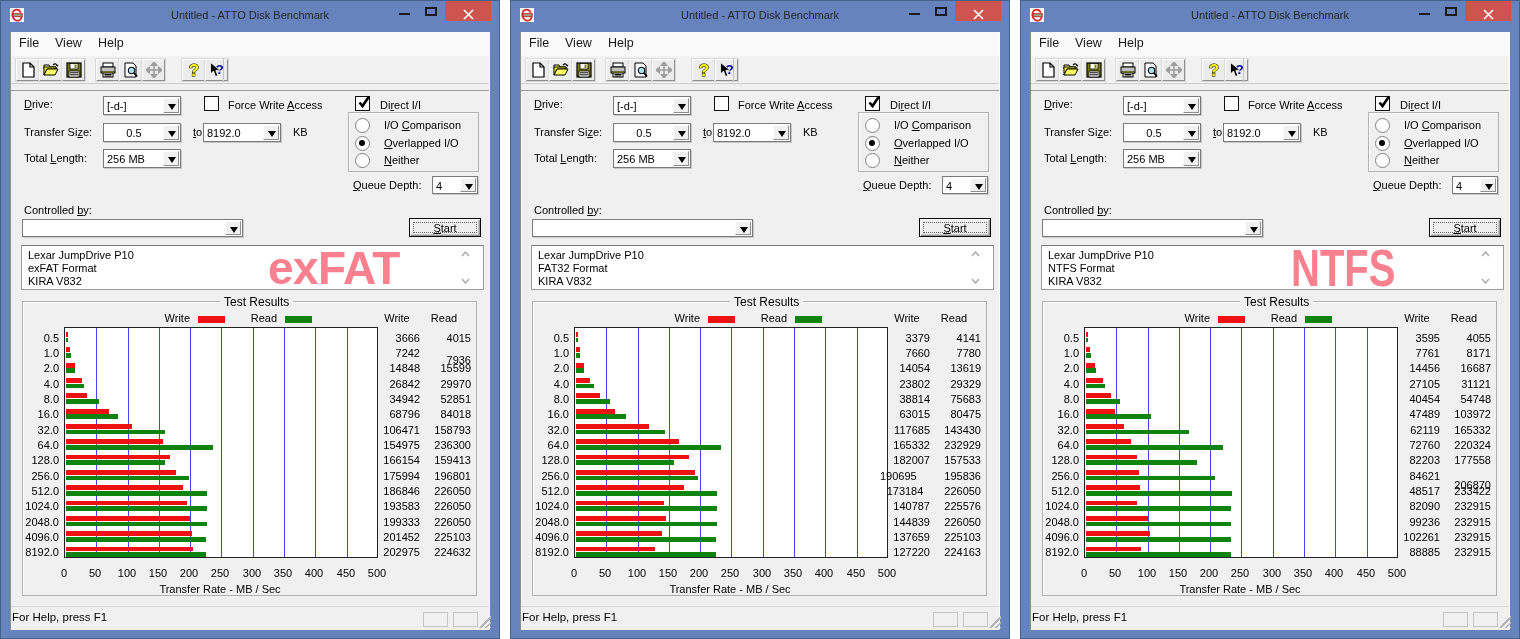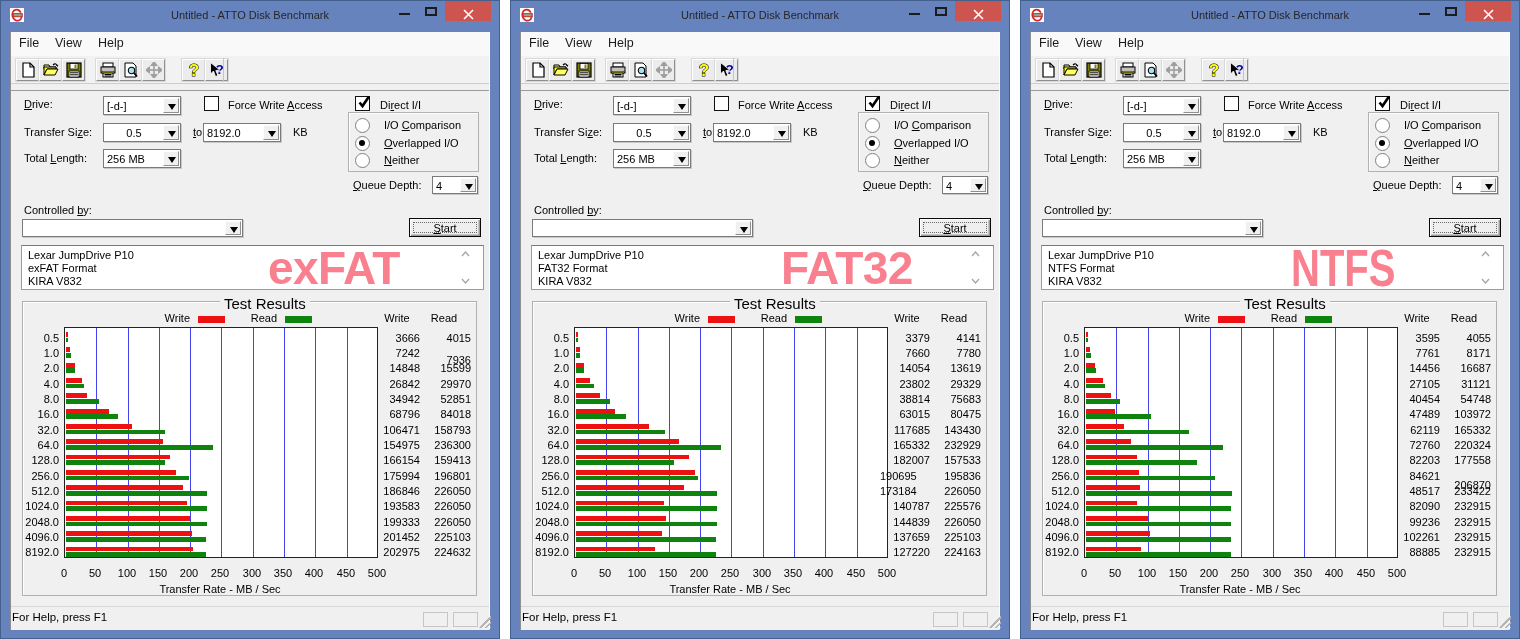--- a/index.html
+++ b/index.html
@@ -25,21 +25,21 @@
 .chk svg{margin-top:-2px;display:block}
 .grp{border:1px solid #b2b2b2;box-shadow:inset 1px 1px 0 #fdfdfd}
 .rad{width:15px;height:15px;border-radius:50%;background:#fff;border:1.5px solid #808080}
 .rdot{position:absolute;left:3px;top:3px;width:6px;height:6px;border-radius:50%;background:#000}
 .startb{left:398px;top:186px;width:72px;height:19px;background:#efefef;border:1px solid #080808;box-shadow:inset 1px 1px 0 #fff,inset -1.5px -1.5px 0 #9a9a9a;font-size:11px;text-align:center;padding-top:3px}.sfoc{position:absolute;left:3px;top:3px;right:3px;bottom:3px;border:1px dotted #666}
 .info{left:10px;top:213px;width:463px;height:45px;background:#fff;border:1px solid #9c9c9c;border-top:1.5px solid #787878}
 .infot{left:17px;top:216.5px;font-size:11px;line-height:13.4px;color:#000}
 .pink{top:210px;font-size:46px;line-height:53px;font-weight:bold;color:#f9808f}
 .sarr{left:450px;width:9px;height:6px}.sarr svg{display:block}
 .grp2{left:11px;top:269px;width:455px;height:295px;border:1px solid #b0b0b0;box-shadow:inset 1px 1px 0 #fdfdfd}
-.grp2 span{position:absolute;left:197px;top:-7px;background:#f0f0f0;padding:0 4px;font-size:15px}
+.grp2 span{position:absolute;left:197px;top:-7px;background:#f0f0f0;padding:0 4px;font-size:12px}
 .swr{left:187px;top:284px;width:27px;height:7px;background:#ee1111}
 .swg{left:274px;top:284px;width:27px;height:7px;background:#0e830e}
 .plot{left:53px;top:295px;width:314px;height:231px;background:#fff;border:1px solid #222}
 .grid{top:296px;width:1.2px;height:229px;background:#4444ee}
 .bw{left:54.5px;height:4.8px;background:#ee1111}
 .bg{left:54.5px;height:4.8px;background:#0e830e}
 .sbar{left:0;top:574px;width:478px;height:24px;background:#f0f0f0;border-top:1px solid #d8d8d8;font-size:11.5px;padding:4px 0 0 1px}
 .spane{top:580px;width:25px;height:15px;border:1px solid #c6c6c6}
 .grip{left:468px;top:582px;width:12px;height:14px;background:repeating-linear-gradient(135deg,transparent 0 2.2px,#b4b4b4 2.2px 3.8px);clip-path:polygon(100% 0,100% 100%,0 100%)}
 </style></head>
@@ -432,21 +432,20 @@
       <div class="lbl" style="left:13px;top:172px">Controlled <u>b</u>y:</div>
       <div class="cb" style="left:11px;top:187px;width:221px;height:18px">
         <span class="cbt" style="padding-left:3px;width:203px"></span>
         <span class="cbb" style="height:14px">
           <i></i>
         </span>
       </div>
       <div class="startb"><div class="sfoc"></div><u>S</u>tart</div>
       <div class="info"></div>
       <div class="infot">Lexar JumpDrive P10<br>FAT32 Format<br>KIRA V832</div>
-      <div class="pink" style="left:260px;letter-spacing:-0.6px">FAT32</div>
       <div class="sarr" style="top:219px">
         <svg width="9" height="6" viewBox="0 0 9 6">
           <path d="M1 5l3.5-4L8 5" fill="none" stroke="#a8a8a8" stroke-width="1.4"></path>
         </svg>
       </div>
       <div class="sarr" style="top:246px">
         <svg width="9" height="6" viewBox="0 0 9 6">
           <path d="M1 1l3.5 4L8 1" fill="none" stroke="#a8a8a8" stroke-width="1.4"></path>
         </svg>
       </div>
@@ -515,21 +514,21 @@
       <div class="lbl" style="left:359px;top:422.1px;width:50px;text-align:right">182007</div>
       <div class="lbl" style="left:410px;top:422.1px;width:50px;text-align:right">157533</div>
       <div class="bw" style="top:438.1px;width:119.4px"></div>
       <div class="bg" style="top:443.5px;width:122.6px"></div>
       <div class="lbl" style="left:10px;top:437.5px;width:38px;text-align:right">256.0</div>
       <div class="lbl" style="left:359px;top:437.5px;width:50px;text-align:left">190695</div>
       <div class="lbl" style="left:410px;top:437.5px;width:50px;text-align:right">195836</div>
       <div class="bw" style="top:453.4px;width:108.4px"></div>
       <div class="bg" style="top:458.8px;width:141.5px"></div>
       <div class="lbl" style="left:10px;top:452.8px;width:38px;text-align:right">512.0</div>
-      <div class="lbl" style="left:359px;top:452.8px;width:50px;text-align:left">173184</div>
+      <div class="lbl" style="left:359px;top:452.8px;width:50px;text-align:center">173184</div>
       <div class="lbl" style="left:410px;top:452.8px;width:50px;text-align:right">226050</div>
       <div class="bw" style="top:468.7px;width:88.1px"></div>
       <div class="bg" style="top:474.1px;width:141.2px"></div>
       <div class="lbl" style="left:10px;top:468.1px;width:38px;text-align:right">1024.0</div>
       <div class="lbl" style="left:359px;top:468.1px;width:50px;text-align:right">140787</div>
       <div class="lbl" style="left:410px;top:468.1px;width:50px;text-align:right">225576</div>
       <div class="bw" style="top:484.1px;width:90.7px"></div>
       <div class="bg" style="top:489.5px;width:141.5px"></div>
       <div class="lbl" style="left:10px;top:483.5px;width:38px;text-align:right">2048.0</div>
       <div class="lbl" style="left:359px;top:483.5px;width:50px;text-align:right">144839</div>

